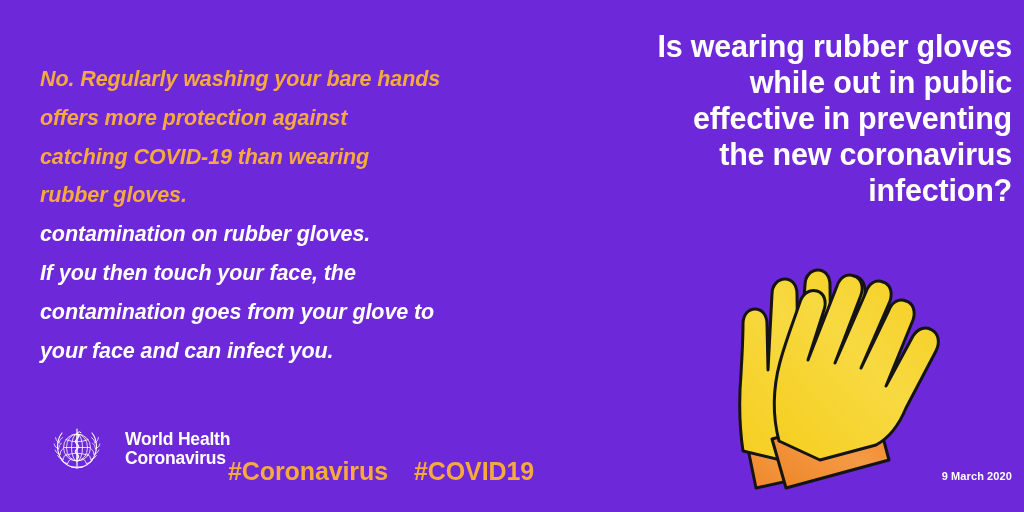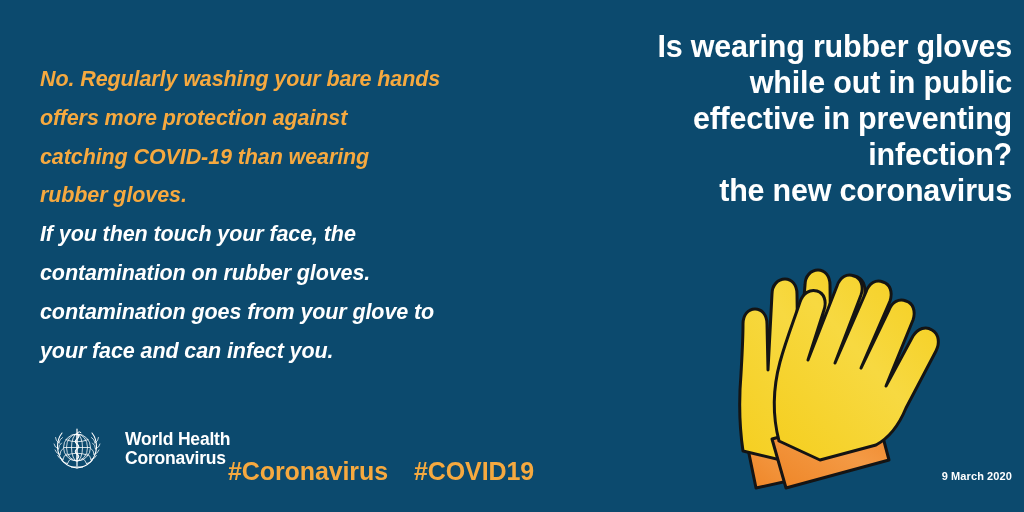--- a/index.html
+++ b/index.html
@@ -13,21 +13,21 @@
 
   body {
     font-family: "Liberation Sans", sans-serif;
     background: #0D93CD;
   }
 
   #poster {
     position: relative;
     width: 1024px;
     height: 512px;
-    background: #0c4a6e;
+    background: #6d28d9;
     overflow: hidden;
   }
 
   
   #headline {
     position: absolute;
     top: 28px;
     right: 12px;
     width: 470px;
     text-align: right;
@@ -113,31 +113,31 @@
 </style>
 </head>
 <body>
 
 <div id="poster">
 
   <div id="headline">
     <span class="hl-line">Is wearing rubber gloves</span>
     <span class="hl-line">while out in public</span>
     <span class="hl-line">effective in preventing</span>
+    <span class="hl-line">the new coronavirus</span>
     <span class="hl-line">infection?</span>
-    <span class="hl-line">the new coronavirus</span>
   </div>
 
   <div id="answer">
     <span class="ans-line emph">No. Regularly washing your bare hands</span>
     <span class="ans-line emph">offers more protection against</span>
     <span class="ans-line emph">catching COVID-19 than wearing</span>
     <span class="ans-line emph">rubber gloves.</span>
+    <span class="ans-line detail">contamination on rubber gloves.</span>
     <span class="ans-line detail">If you then touch your face, the</span>
-    <span class="ans-line detail">contamination on rubber gloves.</span>
     <span class="ans-line detail">contamination goes from your glove to</span>
     <span class="ans-line detail">your face and can infect you.</span>
   </div>
 
   <div id="gloves">
     <svg viewBox="0 0 300 250" xmlns="http://www.w3.org/2000/svg">
       <defs>
         <linearGradient id="shine" x1="0" y1="1" x2="1" y2="0">
           <stop offset="0%" stop-color="#F5CE1E"></stop>
           <stop offset="55%" stop-color="#F7D941"></stop>

